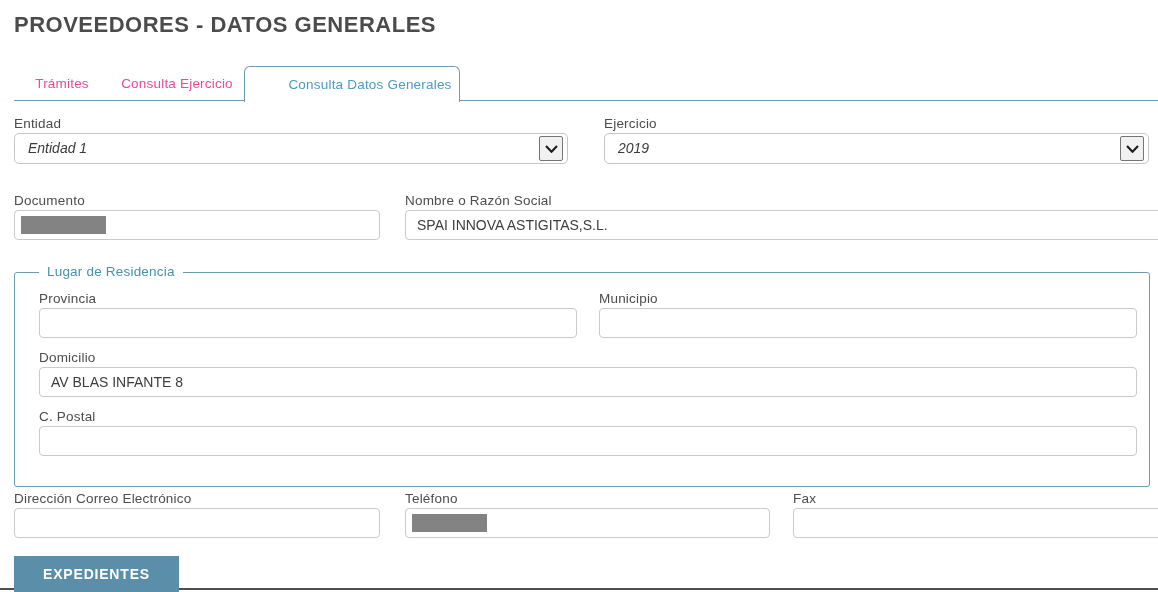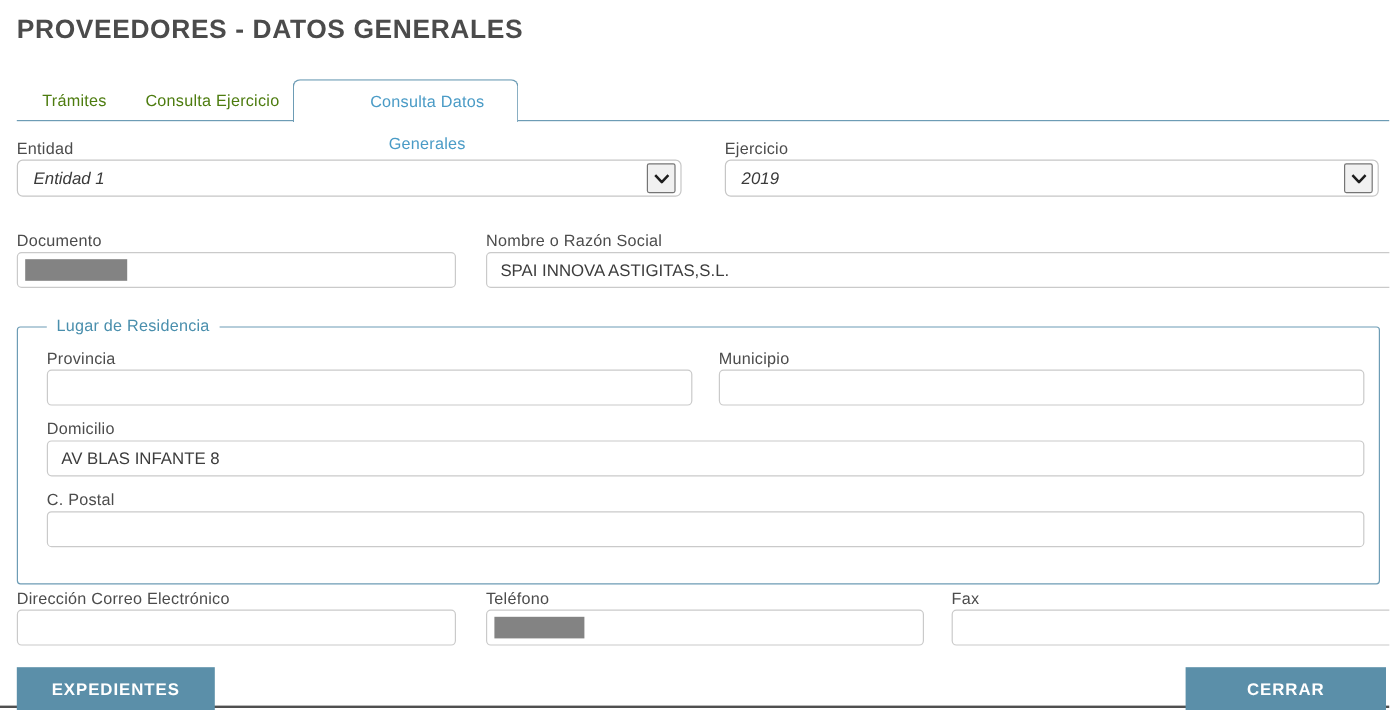--- a/index.html
+++ b/index.html
@@ -9,21 +9,21 @@
     position:relative; width:1158px; height:592px; background:#fff;
     overflow:hidden;
   }
   .page-title{
     position:absolute; left:14px; top:12px;
     font-size:22px; font-weight:bold; color:#4b4b4b; letter-spacing:.5px;
   }
   
   .tab{
     position:absolute; top:66px; height:35px; line-height:35px;
-    text-align:center; font-size:13.5px; color:#4d7c0f; cursor:pointer;
+    text-align:center; font-size:13.5px; color:#ec4899; cursor:pointer;
     letter-spacing:.2px;
   }
   .tab-underline{
     position:absolute; left:14px; right:0; top:100px; height:1px;
     background:#6d9cb5;
   }
   .tab.active{
     top:66px; height:36px; line-height:35px; background:#fff;
     border:1px solid #6d9cb5; border-bottom:none;
     border-radius:6px 6px 0 0; color:#4a9bc6; z-index:2;
@@ -78,21 +78,21 @@
 </head>
 <body>
 
 <div class="screen">
 
   <div class="page-title">PROVEEDORES - DATOS GENERALES</div>
 
   <div class="tab-underline"></div>
   <div class="tab" style="left:14px;width:96px;">Trámites</div>
   <div class="tab" style="left:110px;width:134px;">Consulta Ejercicio</div>
-  <div class="tab active" style="left:244px;width:188px;padding-left:36px;">Consulta Datos Generales</div>
+  <div class="tab active" style="left:244px;width:216px;padding-left:36px;">Consulta Datos Generales</div>
 
   <div class="lbl" style="left:14px;top:116px;">Entidad</div>
   <div class="selectbox" style="left:14px;top:133px;width:554px;">
     <span class="val">Entidad 1</span>
     <span class="arrowbox">
       <svg width="13" height="8" viewBox="0 0 13 8">
           <polyline points="1,1 6.5,6.8 12,1" fill="none" stroke="#1e1e1e" stroke-width="2.1"></polyline>
         </svg>
     </span>
   </div>
@@ -135,15 +135,14 @@
 
   <div class="lbl" style="left:405px;top:491px;">Teléfono</div>
   <input class="tbox" style="left: 405px; top: 508px; width: 365px;">
   <div class="redaction" style="left:412px;top:514px;width:75px;"></div>
 
   <div class="lbl" style="left:793px;top:491px;">Fax</div>
   <input class="tbox" style="left: 793px; top: 508px; width: 377px;">
 
   <div class="bottom-line"></div>
   <button class="btn" style="left:14px;width:165px;">EXPEDIENTES</button>
-  <button class="btn" style="left:988px;width:167px;">CERRAR</button>
 
 </div>
 
 </body></html>

